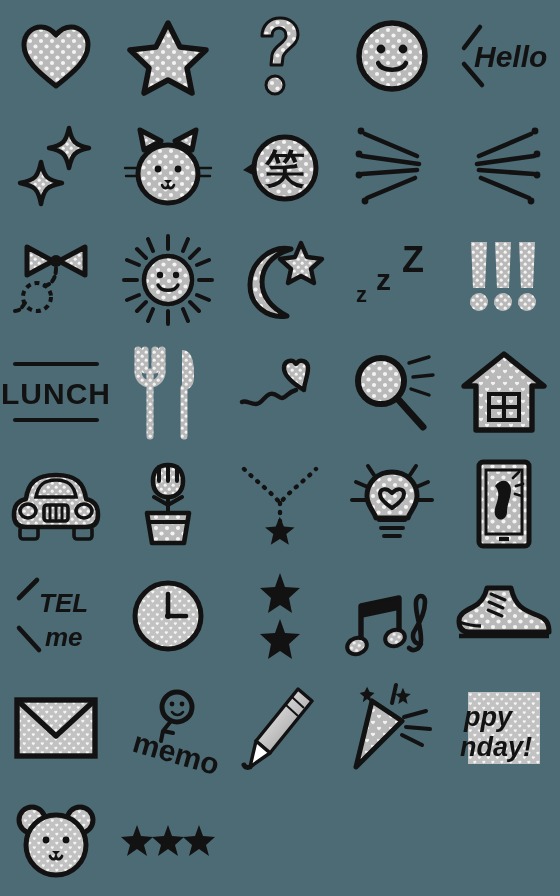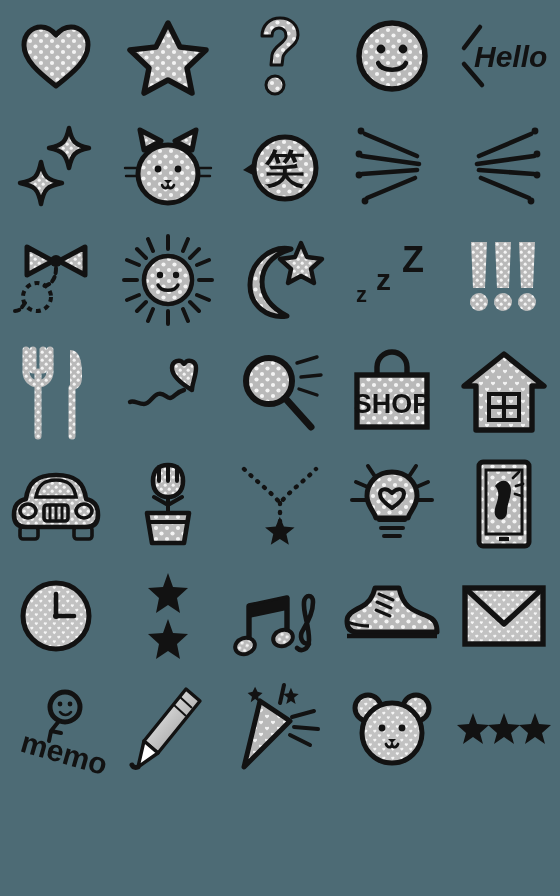--- a/index.html
+++ b/index.html
@@ -212,20 +212,27 @@
         <path d="M4 4h16l-2 46H6z" fill="url(#dotsS)"></path>
         <circle cx="12" cy="64" r="9" fill="url(#dotsS)"></circle>
         <path d="M28 4h16l-2 46H30z" fill="url(#dotsS)"></path>
         <circle cx="36" cy="64" r="9" fill="url(#dotsS)"></circle>
         <path d="M52 4h16l-2 46H54z" fill="url(#dotsS)"></path>
         <circle cx="60" cy="64" r="9" fill="url(#dotsS)"></circle>
       </g>
     </svg>
   </div>
 
+  <div class="cell">
+    <svg width="94" height="72" viewBox="0 0 94 72">
+      <path d="M6 8h82" stroke="#121212" stroke-width="4" stroke-linecap="round"></path>
+      <path d="M6 64h82" stroke="#121212" stroke-width="4" stroke-linecap="round"></path>
+      <text class="txt-up" x="47" y="48" font-size="30" text-anchor="middle" letter-spacing="1">LUNCH</text>
+    </svg>
+  </div>
 
   <div class="cell">
     <svg width="72" height="92" viewBox="0 0 72 92">
       <path d="M6 4v22a12 12 0 0 0 24 0V4M13 4v20M23 4v20M18 26v64" stroke="url(#dotsS)" stroke-width="7" fill="none" stroke-linecap="round"></path>
       <path d="M50 4c10 0 12 12 12 26 0 10-4 14-12 14z" fill="url(#dotsS)"></path>
       <path d="M52 42v48" stroke="url(#dotsS)" stroke-width="7" stroke-linecap="round" fill="none"></path>
     </svg>
   </div>
 
   <div class="cell">
@@ -240,27 +247,20 @@
       <circle cx="32" cy="32" r="23" fill="url(#dots)" stroke="#121212" stroke-width="6"></circle>
       <path d="M48 49 74 78" stroke="#121212" stroke-width="7" stroke-linecap="round" fill="none"></path>
       <g stroke="#121212" stroke-width="3.4" stroke-linecap="round" fill="none">
         <path d="M60 14 80 8"></path>
           <path d="M64 28 84 26"></path>
           <path d="M62 40 80 46"></path>
       </g>
     </svg>
   </div>
 
-  <div class="cell">
-    <svg width="86" height="86" viewBox="0 0 86 86">
-      <path d="M28 26V18a15 15 0 0 1 30 0v8" fill="none" stroke="#121212" stroke-width="5.4"></path>
-      <rect x="8" y="26" width="70" height="52" fill="url(#dots)" stroke="#121212" stroke-width="5.4"></rect>
-      <text class="txt-up" x="43" y="64" font-size="27" text-anchor="middle">SHOP</text>
-    </svg>
-  </div>
 
   <div class="cell">
     <svg width="88" height="84" viewBox="0 0 88 84">
       <path d="M44 4 84 36H72v44H16V36H4z" fill="url(#hearts)" stroke="#121212" stroke-width="5.4" stroke-linejoin="round"></path>
       <rect x="29" y="44" width="30" height="26" fill="none" stroke="#121212" stroke-width="4"></rect>
       <path d="M44 44v26M29 57h30" stroke="#121212" stroke-width="4"></path>
     </svg>
   </div>
 
   <div class="cell">
@@ -317,20 +317,28 @@
       <path d="M22 28c8-10 16-4 16 4 0 8-4 14-4 22 0 6-6 10-10 6-4-4-2-10 0-16 2-6 2-12-2-16z" class="ink"></path>
       <g stroke="#121212" stroke-width="2.8" stroke-linecap="round" fill="none">
         <path d="M40 20 46 14"></path>
           <path d="M43 28 50 26"></path>
           <path d="M42 36 49 38"></path>
       </g>
       <rect x="26" y="79" width="10" height="4" class="ink"></rect>
     </svg>
   </div>
 
+  <div class="cell">
+    <svg width="90" height="84" viewBox="0 0 90 84">
+      <path d="M26 6 8 24" stroke="#121212" stroke-width="4.6" stroke-linecap="round" fill="none"></path>
+      <path d="M8 54 28 76" stroke="#121212" stroke-width="4.6" stroke-linecap="round" fill="none"></path>
+      <text class="txt" x="28" y="38" font-size="26">TEL</text>
+      <text class="txt" x="34" y="72" font-size="26">me</text>
+    </svg>
+  </div>
 
   <div class="cell">
     <svg width="80" height="80" viewBox="0 0 80 80">
       <circle cx="40" cy="40" r="33" fill="url(#heartsS)" stroke="#121212" stroke-width="5"></circle>
       <path d="M40 40V18M40 40h18" stroke="#121212" stroke-width="4.6" stroke-linecap="round" fill="none"></path>
       <circle cx="40" cy="40" r="3" class="ink"></circle>
     </svg>
   </div>
 
   <div class="cell">
@@ -395,20 +403,27 @@
           <path d="M60 44 84 46"></path>
           <path d="M56 52 76 62"></path>
           <path d="M46 20 50 2"></path>
       </g>
       <path d="M20 6 24 14 32 16 25 22 27 31 20 26 13 31 15 22 8 16 16 14z" class="ink" transform="scale(.62) translate(14,0)"></path>
       <path d="M70 8 73 15 80 16 74 21 76 29 70 25 64 29 66 21 60 16 67 15z" class="ink" transform="scale(.78) translate(3,-2)"></path>
     </svg>
   </div>
 
 
+  <div class="cell">
+    <svg width="72" height="72" viewBox="0 0 72 72">
+      <rect x="0" y="0" width="72" height="72" fill="url(#heartsS)"></rect>
+      <text class="txt" x="-4" y="34" font-size="27">ppy</text>
+      <text class="txt" x="-8" y="64" font-size="27">nday!</text>
+    </svg>
+  </div>
 
   <div class="cell">
     <svg width="84" height="80" viewBox="0 0 84 80">
       <circle cx="18" cy="20" r="13" fill="url(#heartsS)" stroke="#121212" stroke-width="5"></circle>
       <circle cx="66" cy="20" r="13" fill="url(#heartsS)" stroke="#121212" stroke-width="5"></circle>
       <circle cx="42" cy="45" r="30" fill="url(#heartsS)" stroke="#121212" stroke-width="5"></circle>
       <circle cx="32" cy="40" r="3.4" class="ink"></circle>
       <circle cx="52" cy="40" r="3.4" class="ink"></circle>
       <path d="M38 51h8l-4 4z" class="ink"></path>
       <path d="M36 56c1.5 4 5 4 6 1 1 3 4.5 3 6-1" fill="none" stroke="#121212" stroke-width="2.8" stroke-linecap="round"></path>

